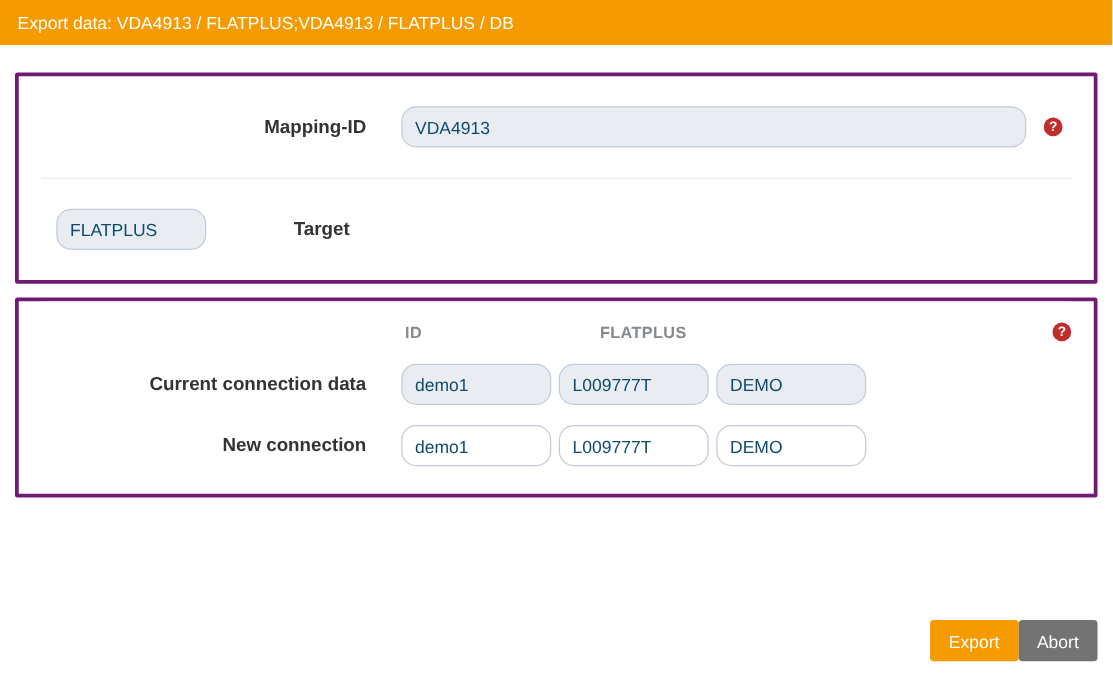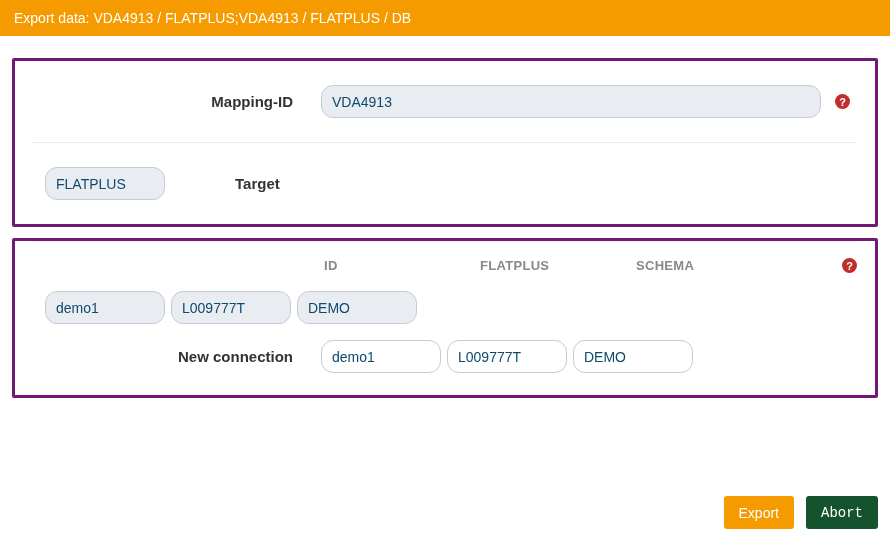--- a/index.html
+++ b/index.html
@@ -109,34 +109,33 @@
     align-items: center;
     margin-bottom: 16px;
   }
   .table-row:last-child { margin-bottom: 0; }
 
   .footer-actions {
     position: absolute;
     right: 12px;
     bottom: 11px;
     display: flex;
-    gap: 12px;
   }
   .btn {
     height: 33px;
     padding: 0 15px;
     border: none;
     border-radius: 3px;
     font-size: 14px;
     font-family: "Liberation Sans", sans-serif;
     color: #ffffff;
     cursor: pointer;
   }
   .btn-export { background: #f59b00; }
-  .btn-abort { background: #14532d; font-family: Liberation Mono, monospace; }
+  .btn-abort { background: #737373; }
 </style>
 </head>
 <body>
 
 <div class="header-bar">
   <span>Export data: VDA4913 / FLATPLUS;VDA4913 / FLATPLUS / DB</span>
 </div>
 
 <div class="card card-mapping">
   <div class="form-row">
@@ -152,26 +151,26 @@
 </div>
 
 <div class="card card-dbkeys">
   <hr class="divider">
   <div class="table-area">
 
     <div class="table-header-row">
       <div class="label-col"></div>
       <div class="col-header">ID</div>
       <div class="col-header">FLATPLUS</div>
-      <div class="col-header">SCHEMA</div>
       <div class="header-spacer"></div>
       <span class="help-icon">?</span>
     </div>
 
     <div class="table-row">
+      <div class="label-col">Current connection data</div>
       <input class="field readonly small-input" readonly="" value="demo1" style="">
       <input class="field readonly small-input" readonly="" value="L009777T" style="">
       <input class="field readonly small-input" readonly="" value="DEMO" style="">
     </div>
 
     <div class="table-row">
       <div class="label-col">New connection</div>
       <input class="field small-input" value="demo1" style="">
       <input class="field small-input" value="L009777T" style="">
       <input class="field small-input" value="DEMO" style="">

